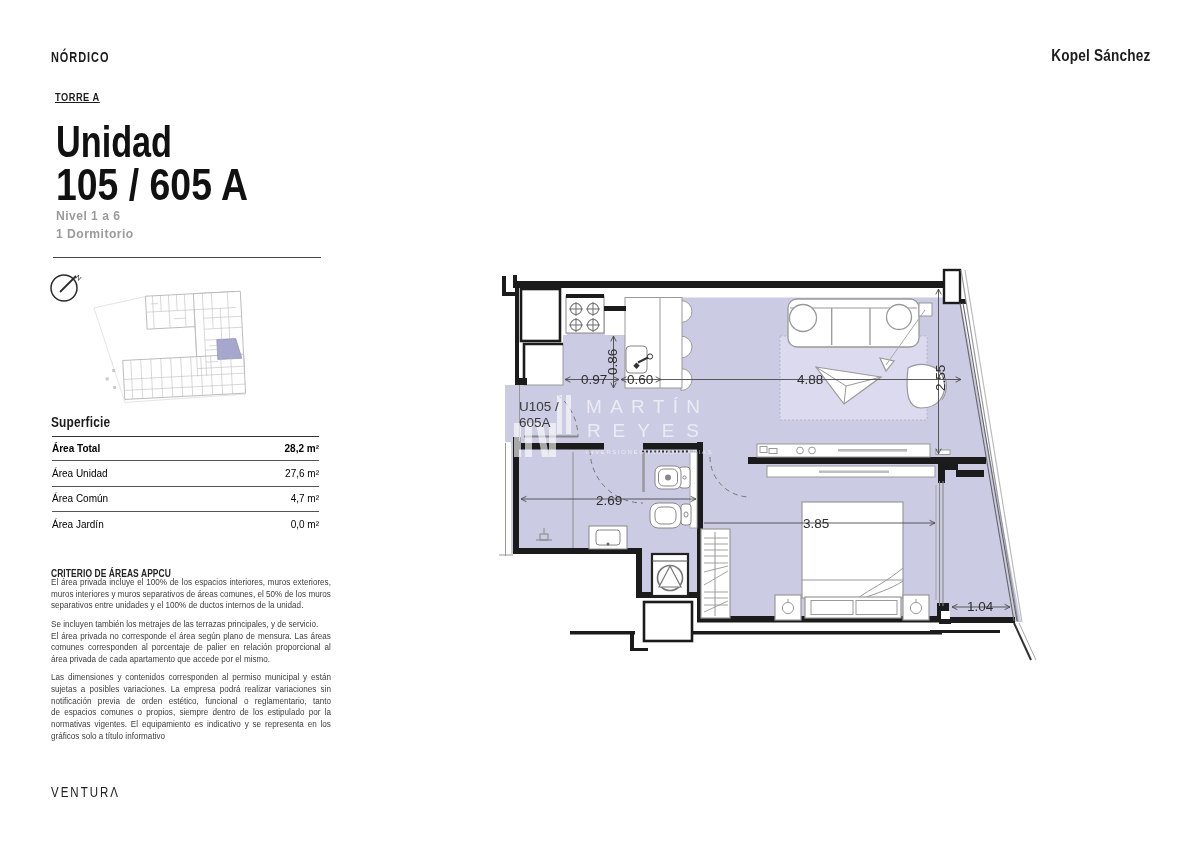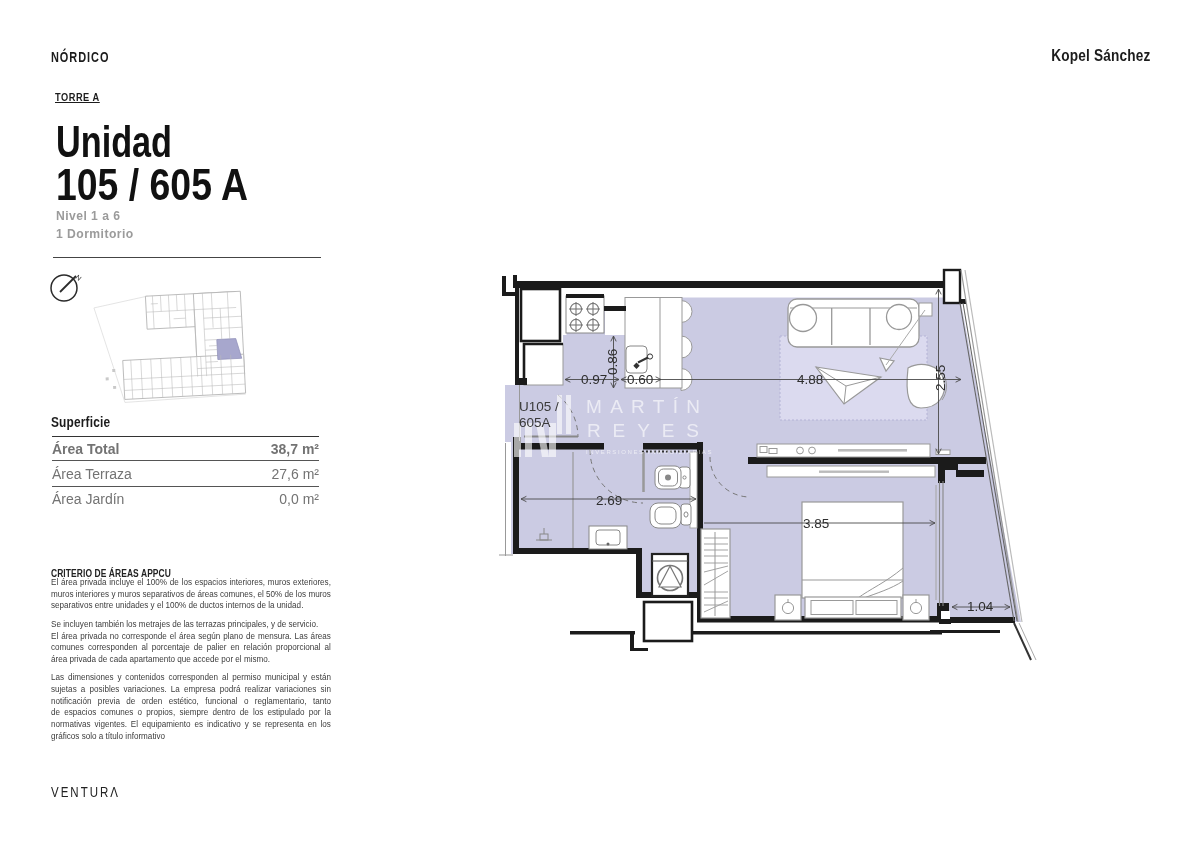--- a/index.html
+++ b/index.html
@@ -7,21 +7,21 @@
   #page { position:relative; width:1200px; height:848px; overflow:hidden; background:#fff; }
   .abs { position:absolute; }
   .nordico { left:51px; top:48px; font-size:15px; font-weight:bold; letter-spacing:1.3px; color:#1c1c1c; transform:scaleX(0.73); transform-origin:left top; }
   .kopel { right:50px; top:47px; font-size:16px; font-weight:bold; letter-spacing:0.2px; color:#1c1c1c; transform:scaleX(0.852); transform-origin:right top; }
   .torre { left:55px; top:91px; font-size:10.5px; font-weight:bold; letter-spacing:0.6px; color:#1c1c1c; text-decoration:underline; transform:scaleX(0.88); transform-origin:left top; }
   .t1 { left:56px; top:120px; font-size:44px; font-weight:bold; color:#111; line-height:44px; transform:scaleX(0.778); transform-origin:left top; white-space:nowrap; }
   .t2 { left:56px; top:163px; font-size:44px; font-weight:bold; color:#111; line-height:44px; transform:scaleX(0.85); transform-origin:left top; white-space:nowrap; }
   .sub { left:56px; top:207px; font-size:13.5px; font-weight:bold; color:#9b9b9b; line-height:17.5px; letter-spacing:0.5px; transform:scaleX(0.9); transform-origin:left top; }
   .hr1 { left:53px; top:257px; width:268px; height:1.2px; background:#444; }
   .superficie { left:51px; top:414px; font-size:14px; font-weight:bold; color:#1c1c1c; letter-spacing:0.2px; transform:scaleX(0.85); transform-origin:left top; }
-  .tbl { left:52px; top:436px; width:267px; font-size:14px; color:#737373; }
+  .tbl { left:52px; top:436px; width:267px; font-size:10px; color:#000000; }
   .tbl .row { display:flex; justify-content:space-between; height:25.4px; align-items:center; border-bottom:1px solid #555; }
   .tbl .row:first-child { border-top:1.8px solid #333; font-weight:bold; }
   .tbl .row:last-child { border-bottom:none;gap:29px; }
   .criterio { left:51px; top:567.5px; font-size:10px; font-weight:bold; color:#222; letter-spacing:0.1px; transform:scaleX(0.845); transform-origin:left top; }
   .fp { left:51px; top:577px; width:321px; font-size:9.3px; color:#3c3c3c; line-height:11.62px; transform:scaleX(0.872); transform-origin:left top; }
   .fp .jl { text-align:justify; text-align-last:justify; }
   .fp .ll { text-align:left; }
   .fp .gap { height:7px; }
   .ventura { left:51px; top:783px; font-size:15px; font-weight:normal; color:#222; letter-spacing:2.6px; transform:scaleX(0.767); transform-origin:left top; }
   svg.gfx { position:absolute; left:0; top:0; width:1200px; height:848px; }
@@ -351,25 +351,29 @@
   <div class="abs kopel">Kopel Sánchez</div>
   <div class="abs torre">TORRE A</div>
   <div class="abs t1">Unidad</div>
   <div class="abs t2">105 / 605 A</div>
   <div class="abs sub">Nivel 1 a 6<br>1 Dormitorio</div>
   <div class="abs hr1"></div>
   <div class="abs superficie">Superficie</div>
   <div class="abs tbl">
     <div class="row">
         <span>Área Total</span>
-        <span>38,7 m²</span>
+        <span>28,2 m²</span>
       </div>
     <div class="row">
-        <span>Área Terraza</span>
+        <span>Área Unidad</span>
         <span>27,6 m²</span>
+      </div>
+    <div class="row">
+        <span>Área Común</span>
+        <span>4,7 m²</span>
       </div>
     <div class="row">
         <span>Área Jardín</span>
         <span>0,0 m²</span>
       </div>
   </div>
   <div class="abs criterio">CRITERIO DE ÁREAS APPCU</div>
   <div class="abs fp">
     <div class="jl">El área privada incluye el 100% de los espacios interiores, muros exteriores,</div>
     <div class="jl">muros interiores y muros separativos de áreas comunes, el 50% de los muros</div>

